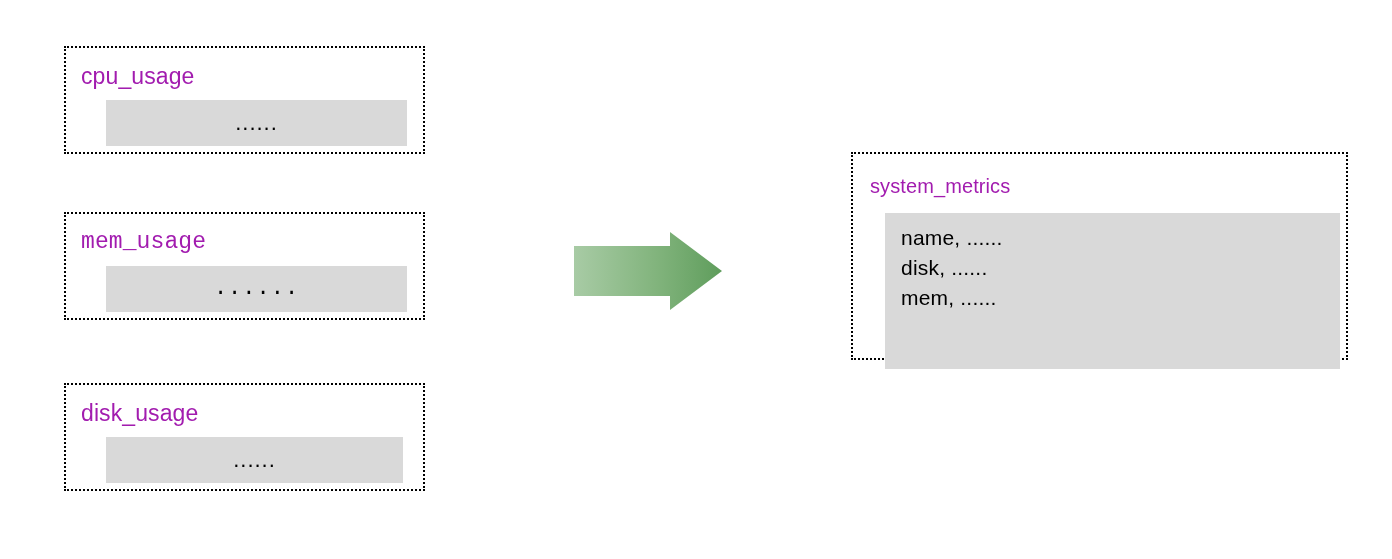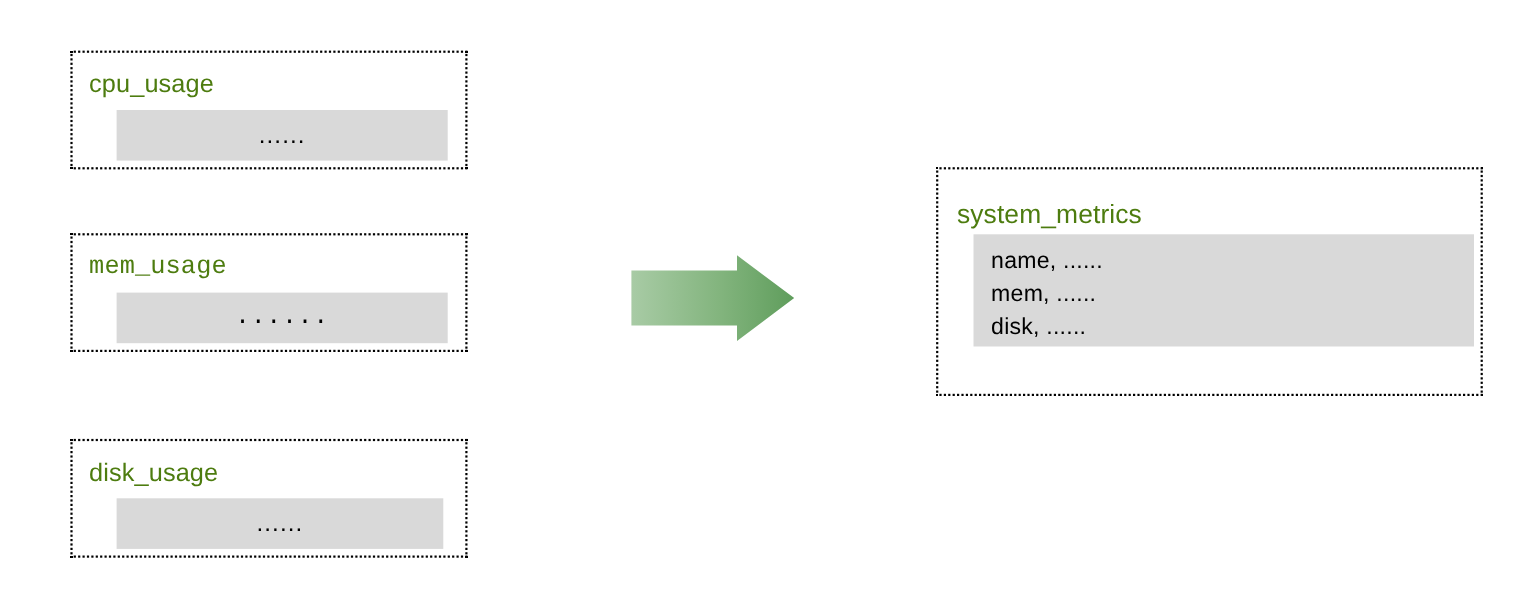--- a/index.html
+++ b/index.html
@@ -25,21 +25,21 @@
   .entity-box {
     position: absolute;
     box-sizing: border-box;
     border: 2px dotted #000000;
     background: #ffffff;
   }
   .entity-title {
     position: absolute;
     font-size: 23px;
     line-height: 23px;
-    color: #4d7c0f;
+    color: #a21caf;
     white-space: nowrap;
     letter-spacing: 0.1px;
   }
   .entity-body {
     position: absolute;
     box-sizing: border-box;
     background: #d9d9d9;
   }
 
   
@@ -65,44 +65,44 @@
     transform: translateY(-50%);
     text-align: center;
     font-size: 22px;
     line-height: 22px;
     color: #000000;
     letter-spacing: 1px;
   }
 
   #box-cpu  { top: 46px; }
   #box-mem  { top: 212px; font-family: Liberation Mono, monospace; }
-  #box-disk { top: 399px; }
+  #box-disk { top: 383px; }
 
   #box-cpu  .entity-body { width: 301px; }
   #box-mem  .entity-body { width: 301px; }
   #box-disk .entity-body { width: 297px; }
 
   
   #box-target {
     left: 851px;
     top: 152px;
     width: 497px;
     height: 208px;
   }
   #box-target .entity-title {
     left: 17px;
-    top: 30px;
-    font-size: 24px;
+    top: 20px;
+    font-size: 20px;
     line-height: 24px;
   }
   #box-target .entity-body {
     left: 32px;
     top: 59px;
     width: 455px;
-    height: 102px;
+    height: 156px;
     padding: 10px 0 0 16px;
   }
   .field-line {
     font-size: 21px;
     line-height: 30px;
     color: #000000;
     white-space: nowrap;
     letter-spacing: 0.2px;
   }
 
@@ -149,18 +149,18 @@
         <stop offset="100%" stop-color="#5f9d5c"></stop>
       </linearGradient>
     </defs>
     <polygon points="2,16 98,16 98,2 150,41 98,80 98,66 2,66" fill="url(#arrowGrad)"></polygon>
   </svg>
 
   <div class="entity-box" id="box-target">
     <div class="entity-title">system_metrics</div>
     <div class="entity-body">
       <div class="field-line">name, ......</div>
+      <div class="field-line">disk, ......</div>
       <div class="field-line">mem, ......</div>
-      <div class="field-line">disk, ......</div>
     </div>
   </div>
 
 </div>
 
 </body></html>

